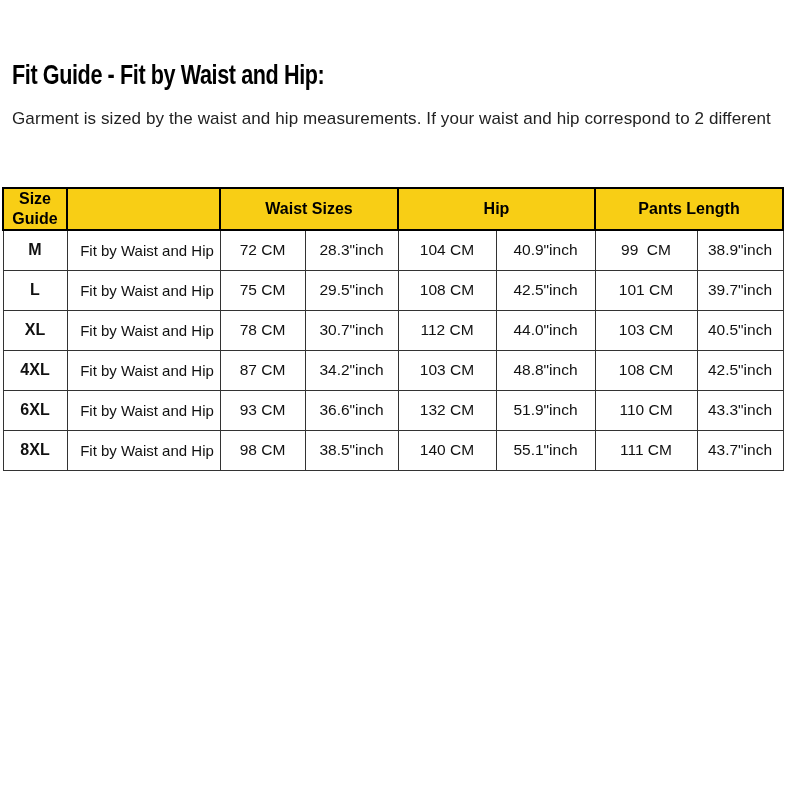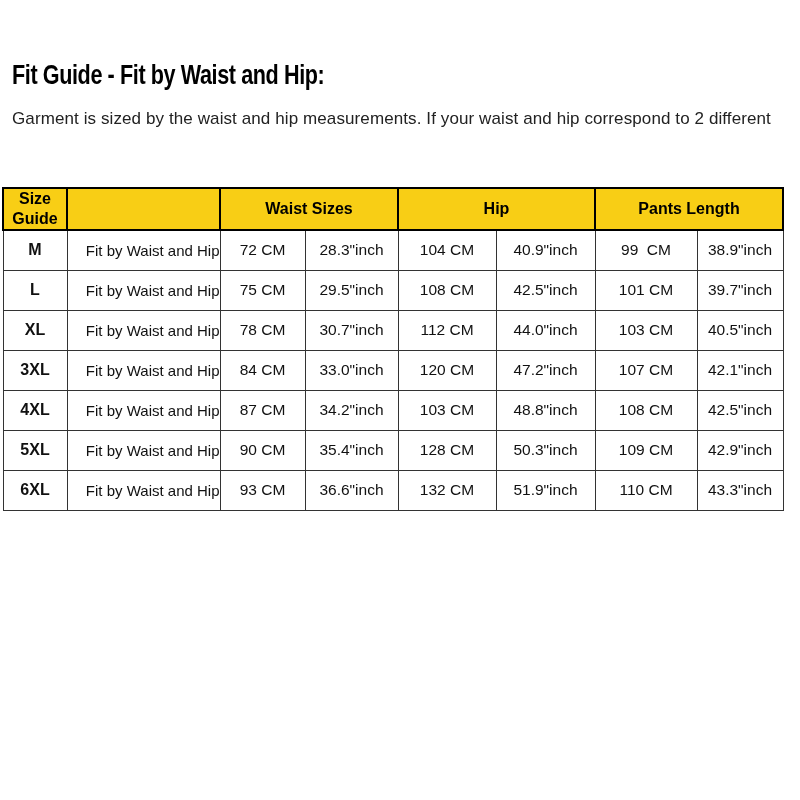--- a/index.html
+++ b/index.html
@@ -33,21 +33,21 @@
     font-size: 16px; font-weight: bold; text-align: center;
     color: #000; line-height: 1.25;
   }
   td {
     border: 1px solid var(--body-border);
     height: 40px; padding: 0;
     font-size: 15.5px; text-align: center; color: #111;
     white-space: pre;
   }
   td.size-cell { font-weight: bold; font-size: 16px; }
-  td.fit-cell { text-align: right; padding-left: 7px; font-size: 15px; }
+  td.fit-cell { text-align: center; padding-left: 7px; font-size: 15px; }
 </style>
 </head>
 <body>
 
 <div class="page">
 
   <h1 class="page-title">Fit Guide - Fit by Waist and Hip:</h1>
 
   <div class="fit-description">
     <span>Garment is sized by the waist and hip measurements. If your waist and hip correspond to 2 different</span>
@@ -101,61 +101,51 @@
     <td class="fit-cell">Fit by Waist and Hip</td>
     <td class="num-cell">78 CM</td>
     <td class="num-cell">30.7"inch</td>
     <td class="num-cell">112 CM</td>
     <td class="num-cell">44.0"inch</td>
     <td class="num-cell">103 CM</td>
     <td class="num-cell">40.5"inch</td>
   </tr>
 
 
-  <tr>
-    <td class="size-cell">3XL</td>
-    <td class="fit-cell">Fit by Waist and Hip</td>
-    <td class="num-cell">84 CM</td>
-    <td class="num-cell">33.0"inch</td>
-    <td class="num-cell">120 CM</td>
-    <td class="num-cell">47.2"inch</td>
-    <td class="num-cell">107 CM</td>
-    <td class="num-cell">42.1"inch</td>
-  </tr>
 
   <tr>
     <td class="size-cell">4XL</td>
     <td class="fit-cell">Fit by Waist and Hip</td>
     <td class="num-cell">87 CM</td>
     <td class="num-cell">34.2"inch</td>
     <td class="num-cell">103 CM</td>
     <td class="num-cell">48.8"inch</td>
     <td class="num-cell">108 CM</td>
     <td class="num-cell">42.5"inch</td>
   </tr>
 
-  <tr>
-    <td class="size-cell">5XL</td>
-    <td class="fit-cell">Fit by Waist and Hip</td>
-    <td class="num-cell">90 CM</td>
-    <td class="num-cell">35.4"inch</td>
-    <td class="num-cell">128 CM</td>
-    <td class="num-cell">50.3"inch</td>
-    <td class="num-cell">109 CM</td>
-    <td class="num-cell">42.9"inch</td>
-  </tr>
 
   <tr>
     <td class="size-cell">6XL</td>
     <td class="fit-cell">Fit by Waist and Hip</td>
     <td class="num-cell">93 CM</td>
     <td class="num-cell">36.6"inch</td>
     <td class="num-cell">132 CM</td>
     <td class="num-cell">51.9"inch</td>
     <td class="num-cell">110 CM</td>
     <td class="num-cell">43.3"inch</td>
   </tr>
 
 
+  <tr>
+    <td class="size-cell">8XL</td>
+    <td class="fit-cell">Fit by Waist and Hip</td>
+    <td class="num-cell">98 CM</td>
+    <td class="num-cell">38.5"inch</td>
+    <td class="num-cell">140 CM</td>
+    <td class="num-cell">55.1"inch</td>
+    <td class="num-cell">111 CM</td>
+    <td class="num-cell">43.7"inch</td>
+  </tr>
 </tbody>
   </table>
 
 </div>
 
 </body></html>

